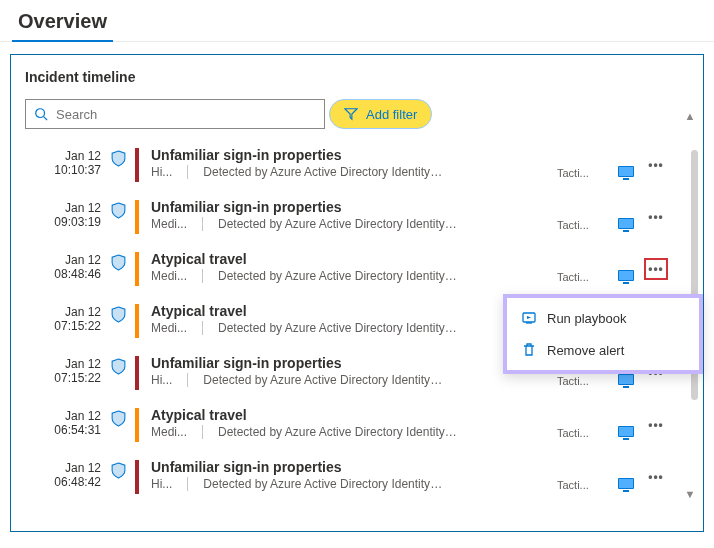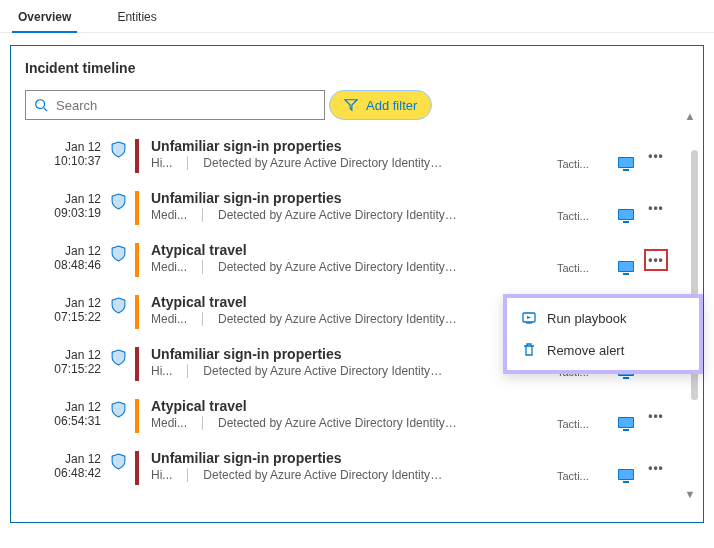--- a/index.html
+++ b/index.html
@@ -15,21 +15,21 @@
     position: relative;
   }
   .tabs {
     display: flex;
     border-bottom: 1px solid #edebe9;
     padding: 0 14px;
   }
   .tab {
     padding: 10px 4px 8px 4px;
     margin-right: 38px;
-    font-size: 12px;
+    font-size: 20px;
     color: #323130;
     cursor: pointer;
     position: relative;
   }
   .tab.active {
     font-weight: 600;
     color: #323130;
   }
   .tab.active::after {
     content: "";
@@ -219,21 +219,20 @@
     padding: 8px 14px;
     font-size: 13px;
     cursor: pointer;
   }
 </style>
 </head>
 <body>
 
 <div class="tabs">
   <div class="tab active">Overview</div>
-  <div class="tab">Entities</div>
 </div>
 
 <div class="panel">
   <div class="section-title">Incident timeline</div>
 
   <div class="controls">
     <div class="searchbox">
       <svg width="14" height="14" viewBox="0 0 16 16">
           <circle cx="7" cy="7" r="5" fill="none" stroke="#0078d4" stroke-width="1.4"></circle>
           <line x1="11" y1="11" x2="15" y2="15" stroke="#0078d4" stroke-width="1.4"></line>

